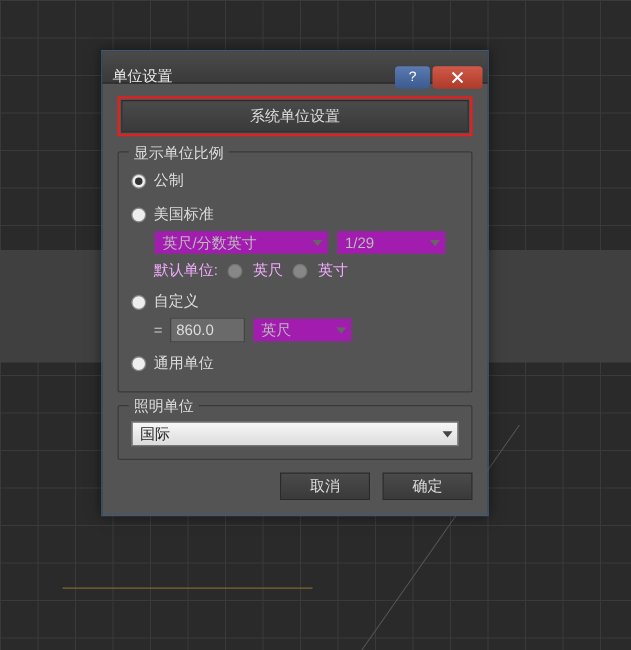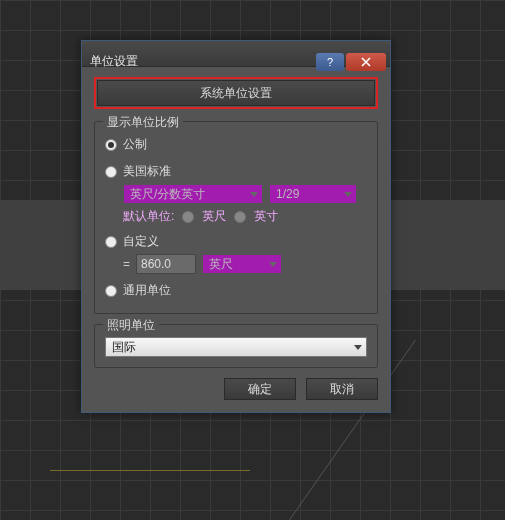--- a/index.html
+++ b/index.html
@@ -214,21 +214,21 @@
     <div class="fieldset">
       <div class="legend">照明单位</div>
       <div class="select" style="width:100%; margin-top:4px">
         <span>国际</span>
         <span class="arrow"></span>
       </div>
     </div>
 
     <div class="dlg-footer">
       <div class="dlg-btn">
+        <span>取消</span>
+      </div>
+      <div class="dlg-btn">
         <span>确定</span>
-      </div>
-      <div class="dlg-btn">
-        <span>取消</span>
       </div>
     </div>
 
   </div>
 </div>
 
 </body></html>

